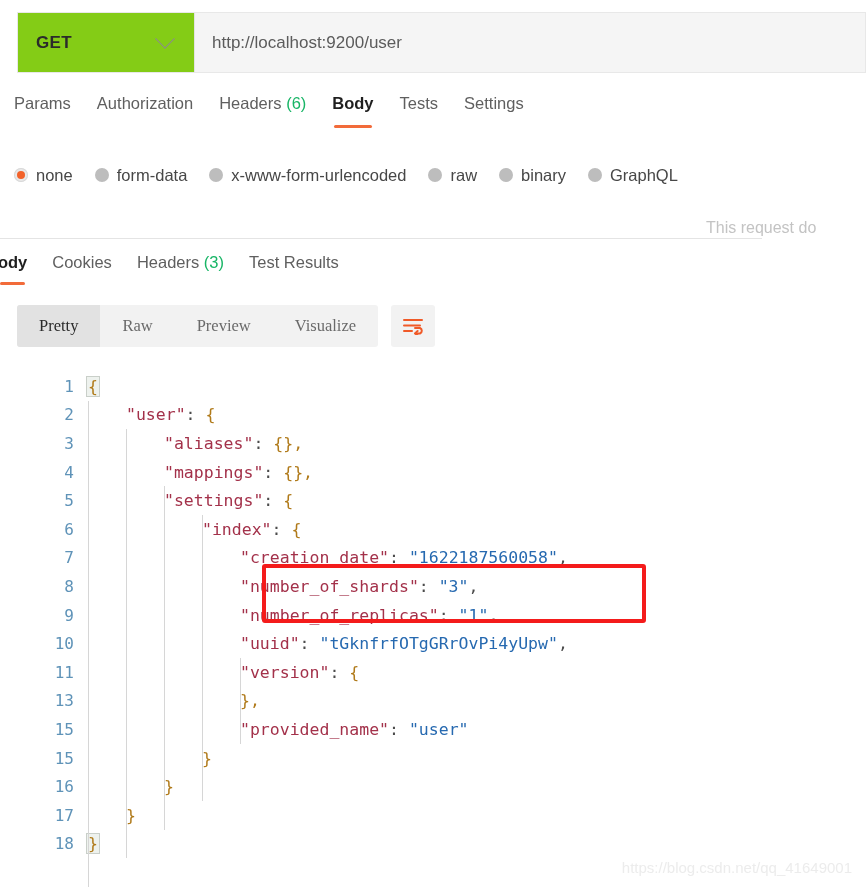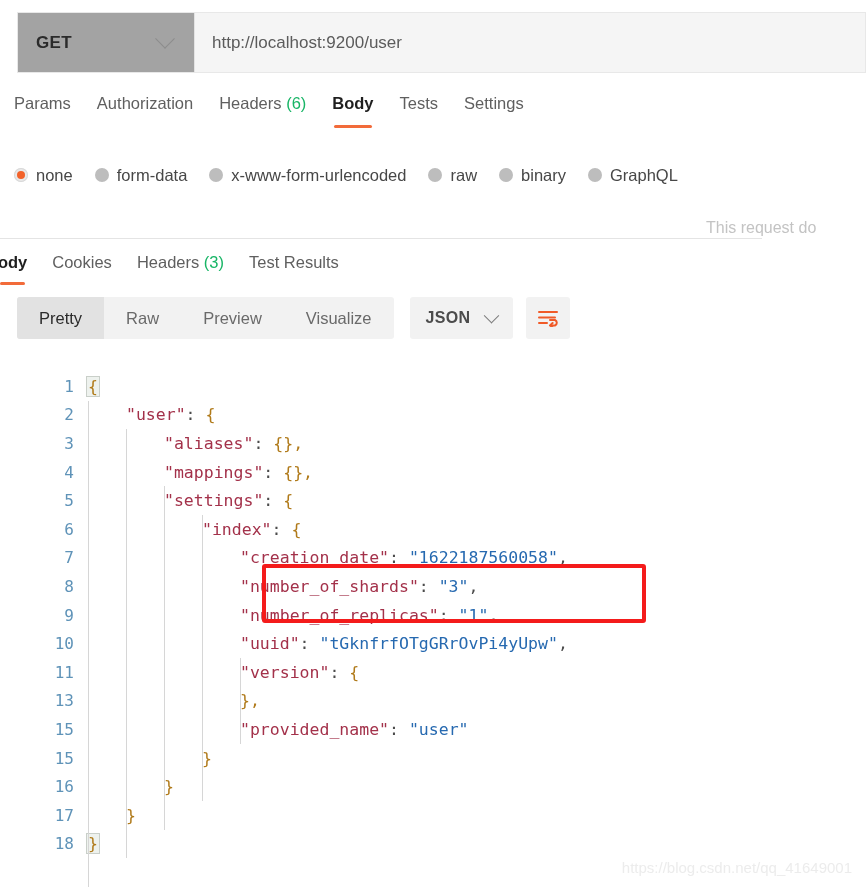--- a/index.html
+++ b/index.html
@@ -31,21 +31,21 @@
     box-sizing: border-box;
   }
   .method-box {
     width: 177px;
     display: flex;
     align-items: center;
     justify-content: space-between;
     padding: 0 22px 0 18px;
     box-sizing: border-box;
     border-right: 1px solid #e3e3e3;
-    background: #a3a3a3;
+    background: #84cc16;
     cursor: pointer;
   }
   .method-label {
     font-size: 17px;
     font-weight: bold;
     letter-spacing: .4px;
     color: #2b2b2b;
   }
   .chev {
     width: 13px;
@@ -187,23 +187,24 @@
     bottom: -2px;
     height: 3.5px;
     background: #f26b3a;
     border-radius: 2px;
   }
 
   
   .view-toolbar {
     position: absolute;
     left: 17px;
-    top: 297px;
+    top: 305px;
     display: flex;
     align-items: flex-start;
+    font-family: Liberation Serif, serif;
   }
   .seg-group {
     display: flex;
     background: #f2f2f2;
     border-radius: 3px;
     overflow: hidden;
     height: 42px;
   }
   .seg {
     display: flex;
@@ -393,24 +394,20 @@
         <span>Raw</span>
       </div>
       <div class="seg">
         <span>Preview</span>
       </div>
       <div class="seg">
         <span>Visualize</span>
       </div>
     </div>
 
-  <div class="fmt-select">
-    <span class="fmt-label">JSON</span>
-    <span class="chev-sm"></span>
-  </div>
 
   <div class="wrap-btn">
     <svg width="22" height="18" viewBox="0 0 22 18">
       <path d="M2 3 H20" stroke="#f05a28" stroke-width="2" stroke-linecap="round" fill="none"></path>
       <path d="M2 8.5 H18" stroke="#f05a28" stroke-width="2" stroke-linecap="round" fill="none"></path>
       <path d="M2 14 H10" stroke="#f05a28" stroke-width="2" stroke-linecap="round" fill="none"></path>
       <path d="M13 11 H18 A3 3 0 0 1 18 16.5 H13.5" stroke="#f05a28" stroke-width="2" fill="none" stroke-linecap="round"></path>
       <path d="M15.6 14 L13 16.4 L15.6 18.2" stroke="#f05a28" stroke-width="2" fill="none" stroke-linecap="round" stroke-linejoin="round"></path>
     </svg>
   </div>

